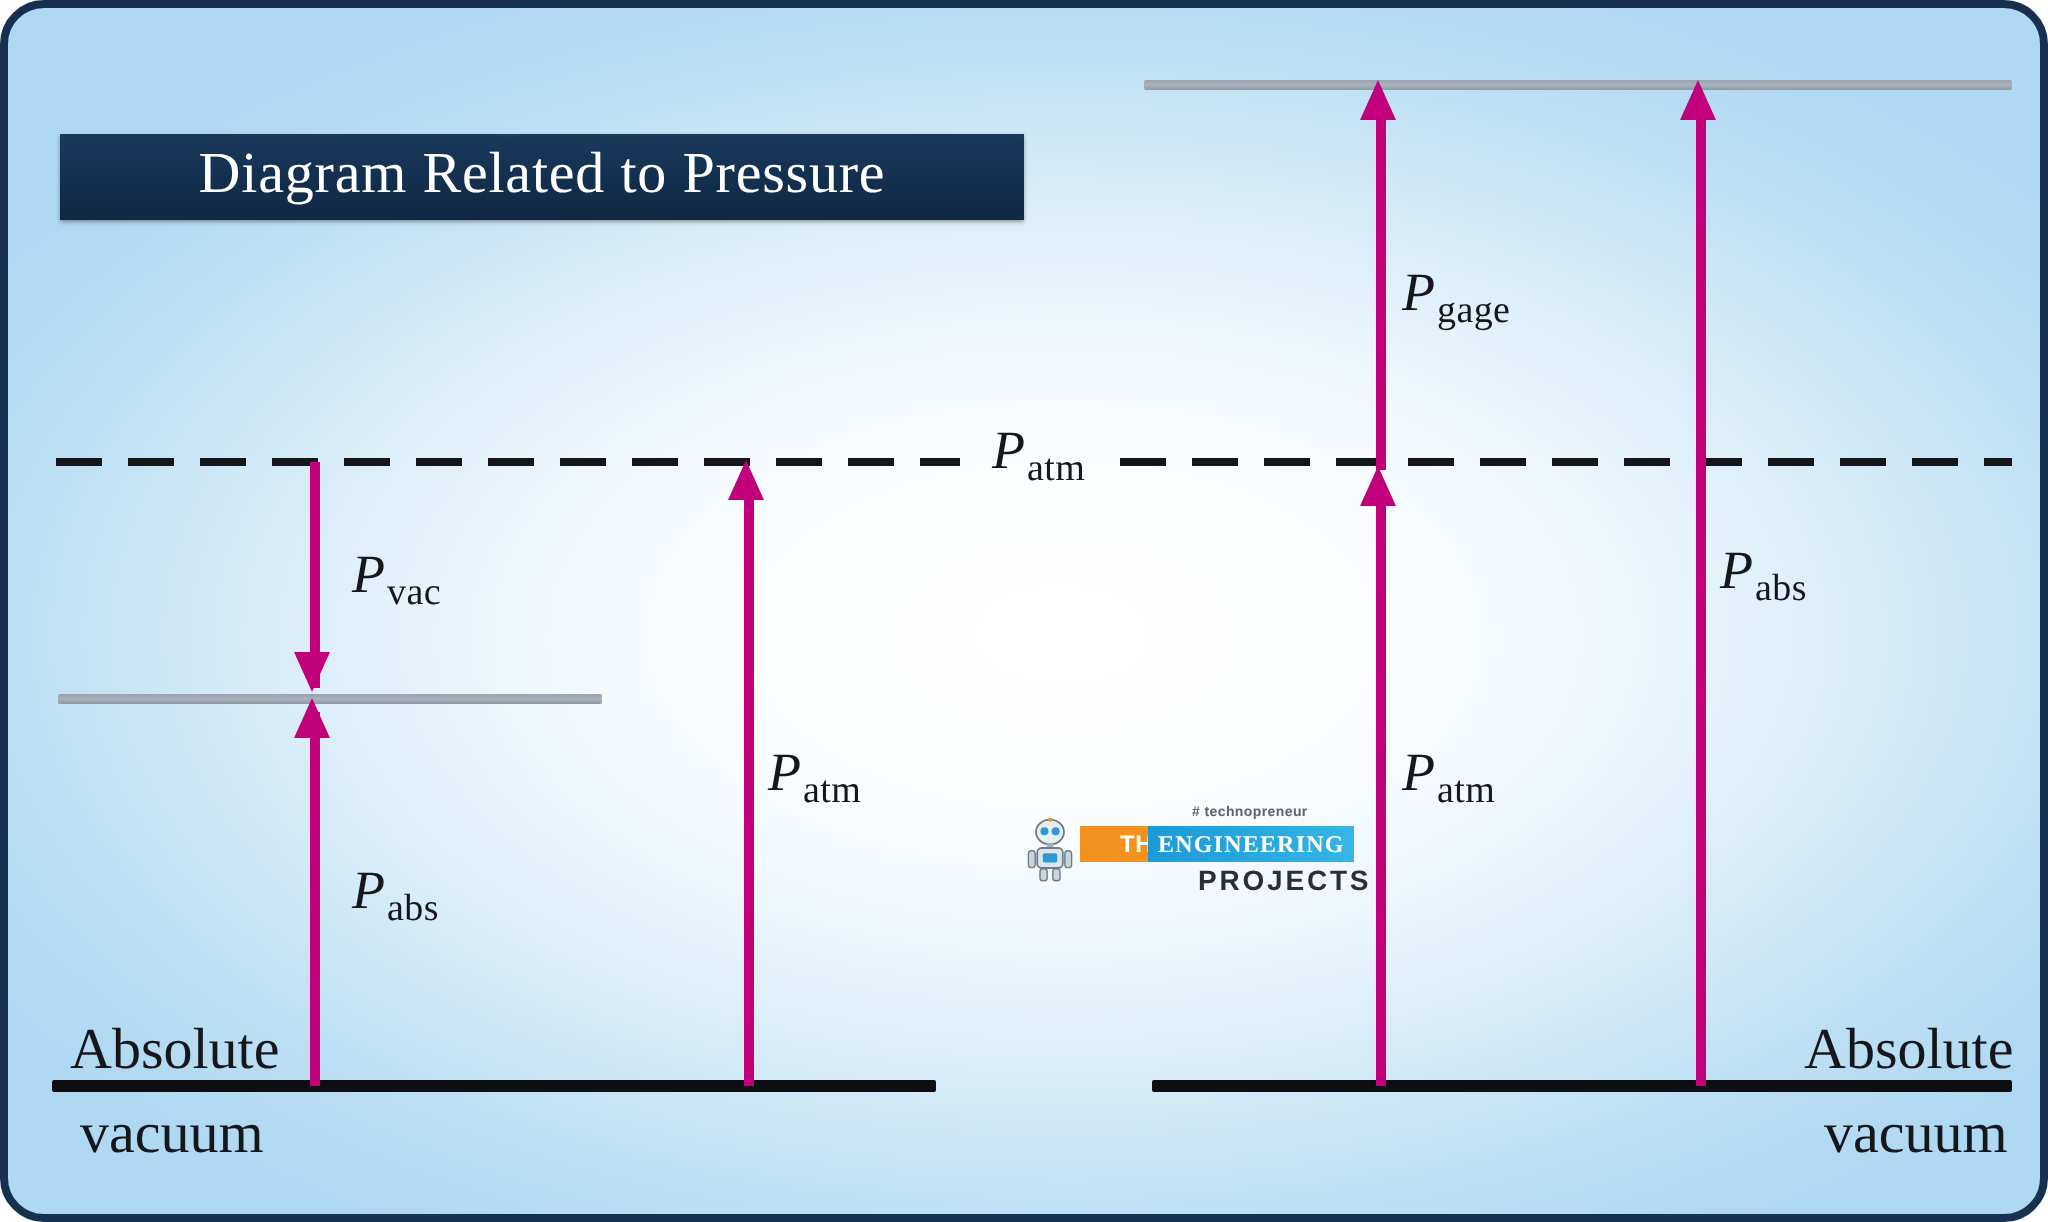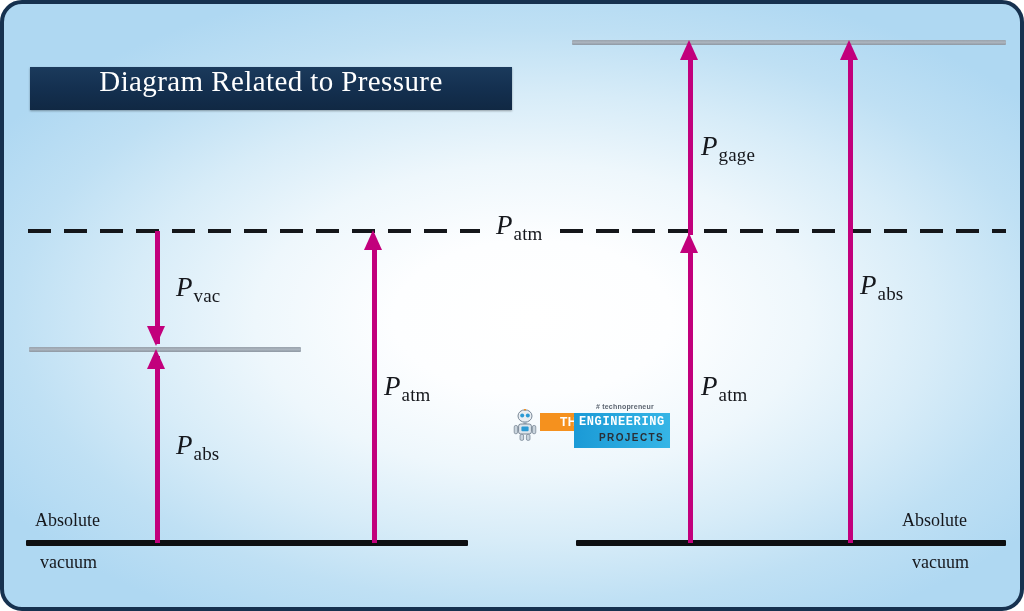--- a/index.html
+++ b/index.html
@@ -35,21 +35,21 @@
   
   #title-banner {
     position: absolute;
     left: 26px;
     top: 63px;
     width: 482px;
     height: 43px;
     background: linear-gradient(180deg, #1b3a5c 0%, #143050 48%, #102843 100%);
     box-shadow: 0 1px 2px rgba(0,0,0,0.35);
     display: flex;
-    align-items: flex-start;
+    align-items: center;
     justify-content: center;
   }
   #title-text {
     color: #ffffff;
     font-family: "Liberation Serif", serif;
     font-size: 29px;
     letter-spacing: 0.4px;
     white-space: nowrap;
     line-height: 1;
     padding-bottom: 2px;
@@ -173,21 +173,21 @@
     top: 521px;
     background: transparent;
     padding: 0 6px;
   }
 
   
   .corner-text {
     position: absolute;
     color: #15171c;
     font-family: "Liberation Serif", serif;
-    font-size: 18px;
+    font-size: 29px;
     line-height: 1;
     white-space: nowrap;
   }
   #abs-left-top    { left: 31px;  top: 507px; }
   #abs-left-bot    { left: 36px;  top: 549px; }
   #abs-right-top   { left: 898px; top: 507px; }
   #abs-right-bot   { left: 908px; top: 549px; }
 
   
   #logo {
@@ -222,33 +222,33 @@
     font-size: 12px;
     padding: 3px 4px 3px 20px;
     line-height: 1;
     letter-spacing: 0.3px;
   }
   #logo-eng {
     position: absolute;
     left: 62px; top: 9px;
     background: linear-gradient(90deg, #1b9ad6 0%, #36b5e6 100%);
     color: #ffffff;
-    font-family: Liberation Mono, monospace;
+    font-family: Liberation Serif, serif;
     font-weight: bold;
     font-size: 12px;
-    padding: 3px 5px 20px 5px;
+    padding: 3px 5px 3px 5px;
     line-height: 1;
     letter-spacing: 0.6px;
   }
   #logo-projects {
     position: absolute;
     left: 87px; top: 28px;
     font-family: "Liberation Sans", sans-serif;
     font-weight: bold;
-    font-size: 10px;
+    font-size: 14px;
     color: #2a2f36;
     letter-spacing: 1.4px;
     white-space: nowrap;
   }
 </style>
 </head>
 <body>
 
 <div id="figure">
 

